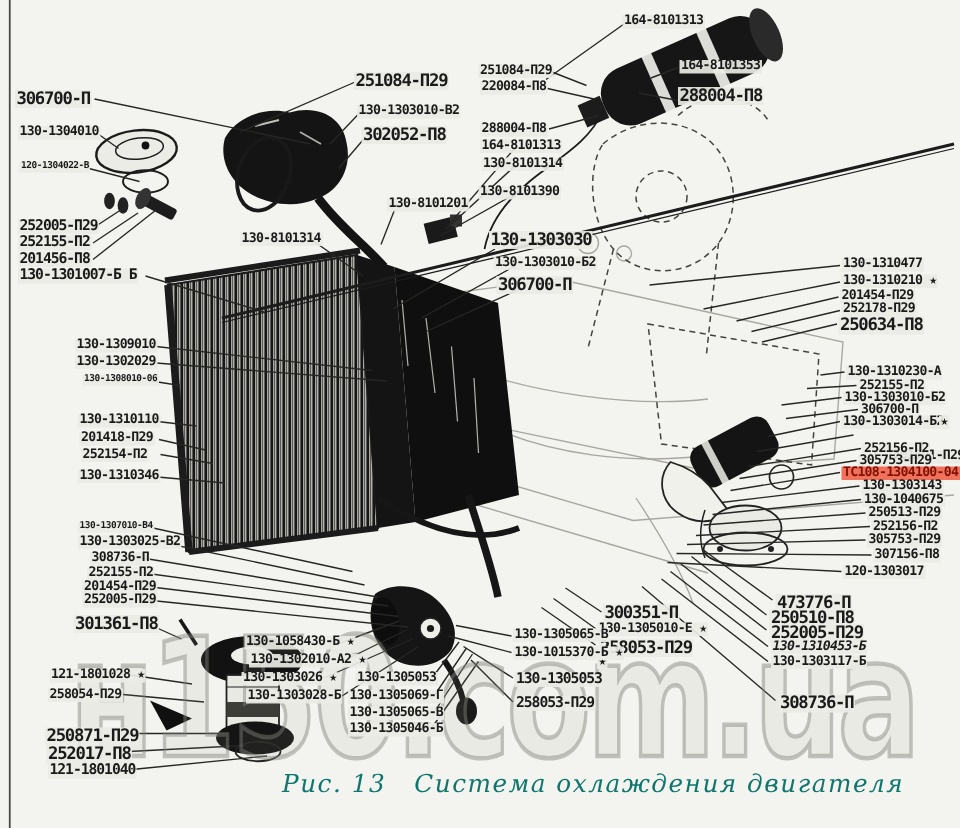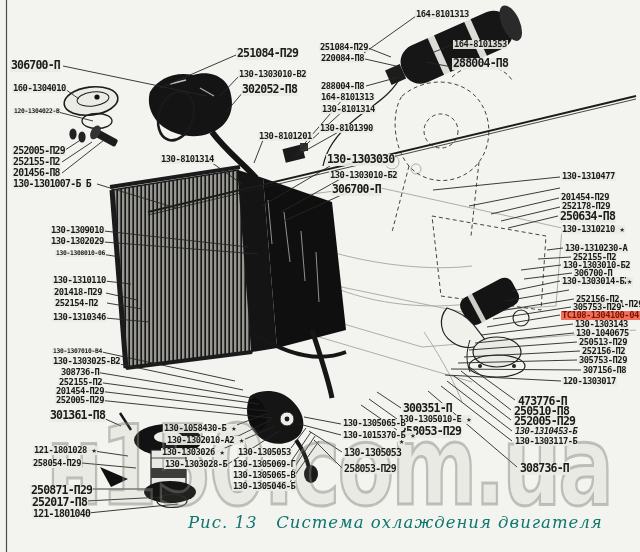--- a/index.html
+++ b/index.html
@@ -234,21 +234,21 @@
         <line x1="288" y1="452" x2="306" y2="428"></line>
     <line x1="290" y1="463" x2="311" y2="432"></line>
         <line x1="290" y1="474" x2="315" y2="436"></line>
     <line x1="288" y1="485" x2="319" y2="441"></line>
   </g>
 </svg>
 
 <div class="watermark">н150.com.ua</div>
 <div id="labels">
       <div class="lbl xl" style="left: 10px; top: 60px;">306700-П</div>
-      <div class="lbl md" style="left: 12px; top: 84px;">160-1304010</div>
+      <div class="lbl md" style="left: 12px; top: 84px;">130-1304010</div>
       <div class="lbl sm" style="left: 13px; top: 108px;">120-1304022-В</div>
       <div class="lbl lg" style="left: 12px; top: 146px;">252005-П29</div>
       <div class="lbl lg" style="left: 12px; top: 157px;">252155-П2</div>
       <div class="lbl lg" style="left: 12px; top: 168px;">201456-П8</div>
       <div class="lbl lg" style="left: 12px; top: 179px;">130-1301007-Б Б</div>
       <div class="lbl md" style="left: 50px; top: 226px;">130-1309010</div>
       <div class="lbl md" style="left: 50px; top: 237px;">130-1302029</div>
       <div class="lbl sm" style="left: 55px; top: 250px;">130-1308010-06</div>
       <div class="lbl md" style="left: 52px; top: 276px;">130-1310110</div>
       <div class="lbl md" style="left: 53px; top: 288px;">201418-П29</div>
@@ -277,21 +277,21 @@
       <div class="lbl md" style="left: 320px; top: 82px;">288004-П8</div>
       <div class="lbl md" style="left: 320px; top: 93px;">164-8101313</div>
       <div class="lbl md" style="left: 321px; top: 105px;">130-8101314</div>
       <div class="lbl md" style="left: 319px; top: 124px;">130-8101390</div>
       <div class="lbl md" style="left: 258px; top: 132px;">130-8101201</div>
       <div class="lbl md" style="left: 160px; top: 155px;">130-8101314</div>
       <div class="lbl xl" style="left: 326px; top: 154px;">130-1303030</div>
       <div class="lbl md" style="left: 329px; top: 171px;">130-1303010-Б2</div>
       <div class="lbl xl" style="left: 331px; top: 184px;">306700-П</div>
       <div class="lbl md" style="left: 561px; top: 172px;">130-1310477</div>
-      <div class="lbl md" style="left: 561px; top: 183px; margin-top: 42px;">130-1310210 ★</div>
+      <div class="lbl md" style="left: 561px; top: 183px;">130-1310210 ★</div>
       <div class="lbl md" style="left: 560px; top: 193px;">201454-П29</div>
       <div class="lbl md" style="left: 561px; top: 202px;">252178-П29</div>
       <div class="lbl xl" style="left: 559px; top: 211px;">250634-П8</div>
       <div class="lbl md" style="left: 564px; top: 244px;">130-1310230-А</div>
       <div class="lbl md" style="left: 572px; top: 253px;">252155-П2</div>
       <div class="lbl md" style="left: 562px; top: 261px;">130-1303010-Б2</div>
       <div class="lbl md" style="left: 573px; top: 269px;">306700-П</div>
       <div class="lbl md" style="left: 561px; top: 277px;">130-1303014-Б2</div>
       <div class="lbl md" style="left: 626px; top: 277px;">★</div>
       <div class="lbl md" style="left: 570px; top: 300px; margin-left: 24px;">201501-П29</div>

